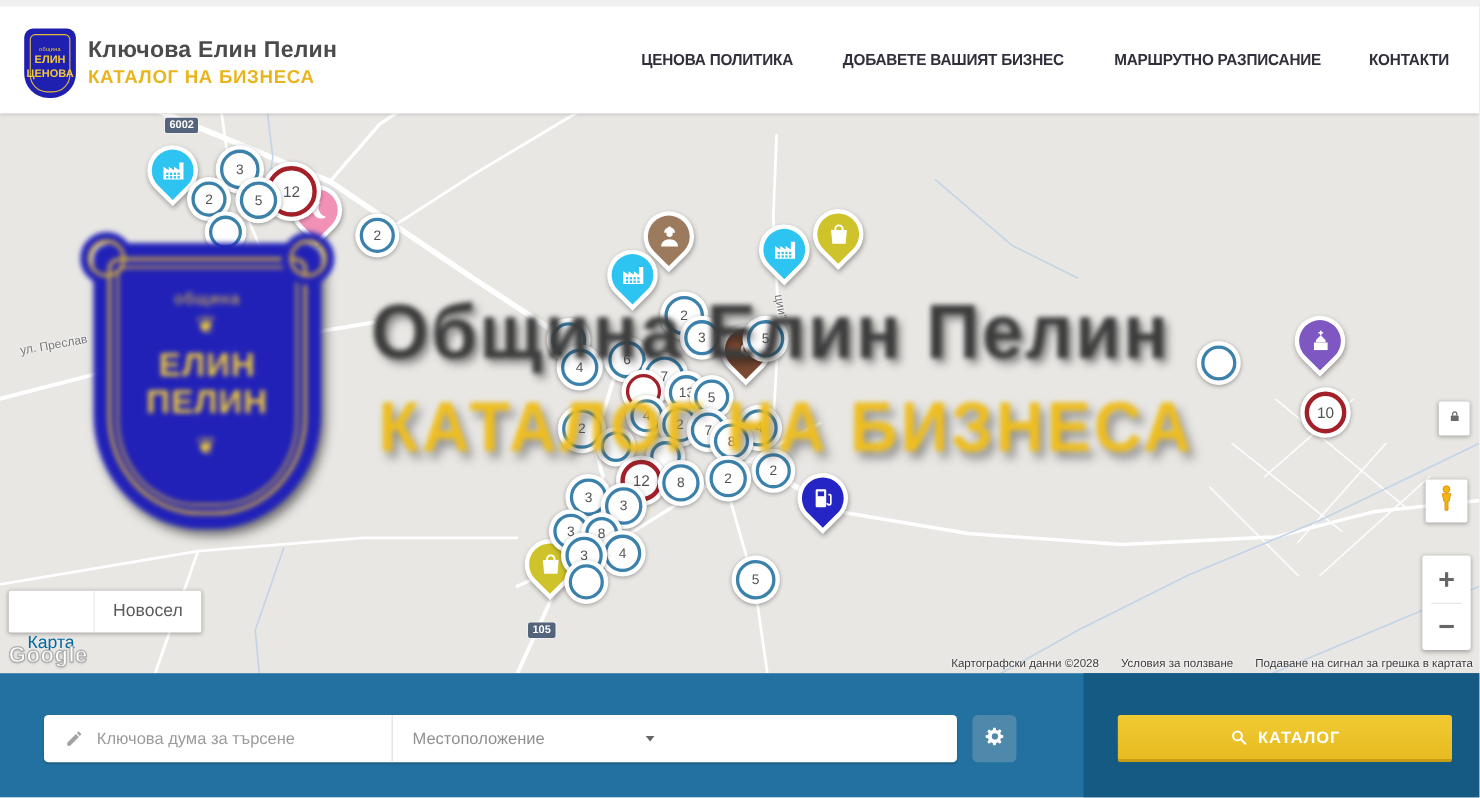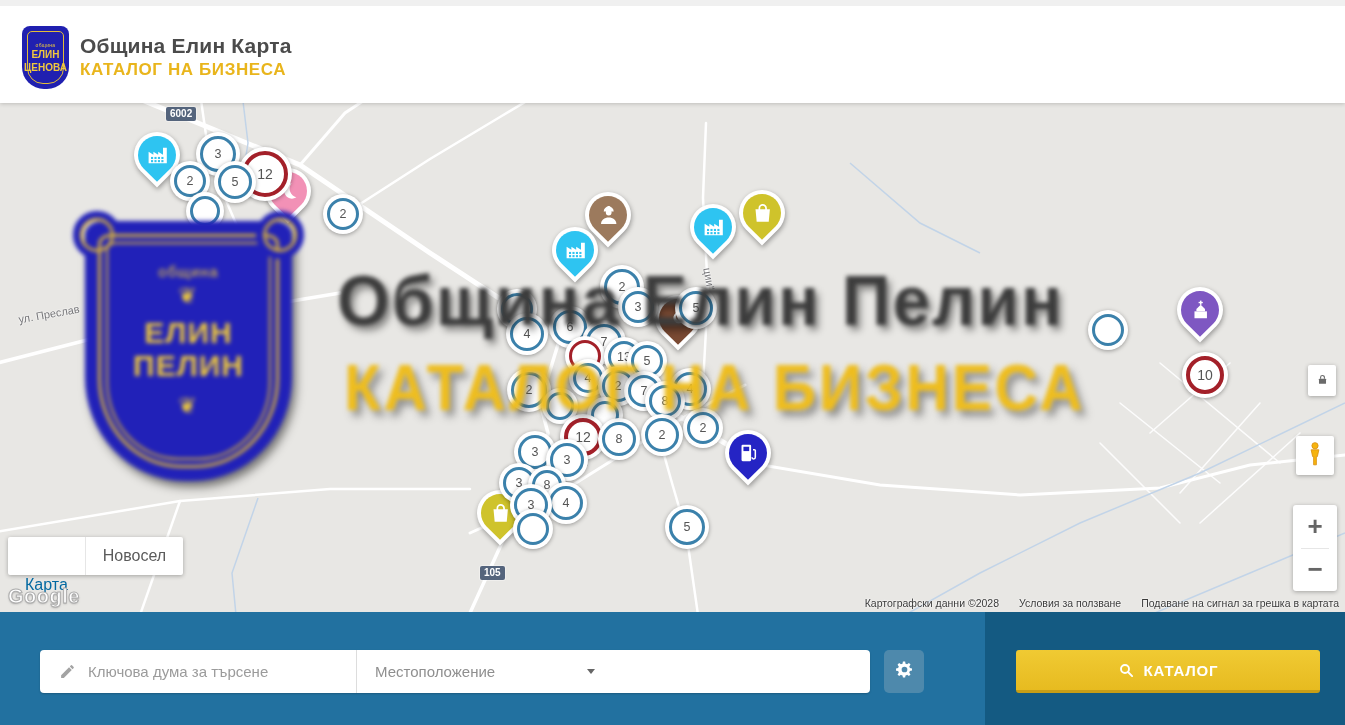--- a/index.html
+++ b/index.html
@@ -124,23 +124,29 @@
 
   <header>
     <div class="crest-mini">
       <div class="crest-mini-inner">
         <div class="crest-mini-town">община</div>
         <div class="crest-mini-name">ЕЛИН</div>
         <div class="crest-mini-name">ЦЕНОВА</div>
       </div>
     </div>
     <div class="logo-text">
-      <div class="logo-title">Община Елин Карта</div>
+      <div class="logo-title">Ключова Елин Пелин</div>
       <div class="logo-sub">КАТАЛОГ НА БИЗНЕСА</div>
     </div>
+    <nav>
+      <a>ЦЕНОВА ПОЛИТИКА</a>
+      <a>ДОБАВЕТЕ ВАШИЯТ БИЗНЕС</a>
+      <a>МАРШРУТНО РАЗПИСАНИЕ</a>
+      <a>КОНТАКТИ</a>
+    </nav>
   </header>
 
   <div class="map">
     <svg class="roads" viewBox="0 0 1345 509">
       <g fill="none" stroke="#ffffff" stroke-linecap="round">
         <path d="M125,-10 L300,62 L430,150 L560,235 L648,295 L762,362" stroke-width="5"></path>
         <path d="M300,62 L345,10 L375,-10" stroke-width="3"></path>
         <path d="M-10,262 L130,226 L268,202 L340,190" stroke-width="3.5"></path>
         <path d="M268,202 L240,130 L210,60 L200,-10" stroke-width="2.5"></path>
         <path d="M560,235 L540,300 L548,330 L545,345 L470,510" stroke-width="3.5"></path>
@@ -163,21 +169,21 @@
       <g fill="none" stroke="#c2d4e8" stroke-width="1.5">
         <path d="M242,-10 L248,40 L240,90"></path>
         <path d="M258,395 L232,470 L236,512"></path>
         <path d="M1345,300 L1200,370 L1080,420 L980,470 L905,512"></path>
         <path d="M1345,430 L1250,470 L1150,512"></path>
         <path d="M850,60 L920,120 L980,150"></path>
       </g>
     </svg>
 
     <div id="badges-layer">
-        <div class="road-badge" style="left: 150px; top: 4px; margin-left: 16px;">6002</div>
+        <div class="road-badge" style="left: 150px; top: 4px;">6002</div>
         <div class="road-badge" style="left: 480px; top: 463px;">105</div>
         <div class="road-badge" style="left: 296px; top: 80px;"></div>
       </div>
     <div id="labels-layer">
         <div class="street-label" style="left: 18px; top: 205px; transform: rotate(-10deg);">ул. Преслав</div>
         <div class="street-label" style="left: 520px; top: 370px; transform: rotate(-30deg);">бул. „Новосел</div>
         <div class="street-label" style="left: 698px; top: 170px; transform: rotate(80deg);">ции"</div>
       </div>
     <div id="markers-layer">
         <div class="pin" style="left: 134px; top: 29px; z-index: 52;">

